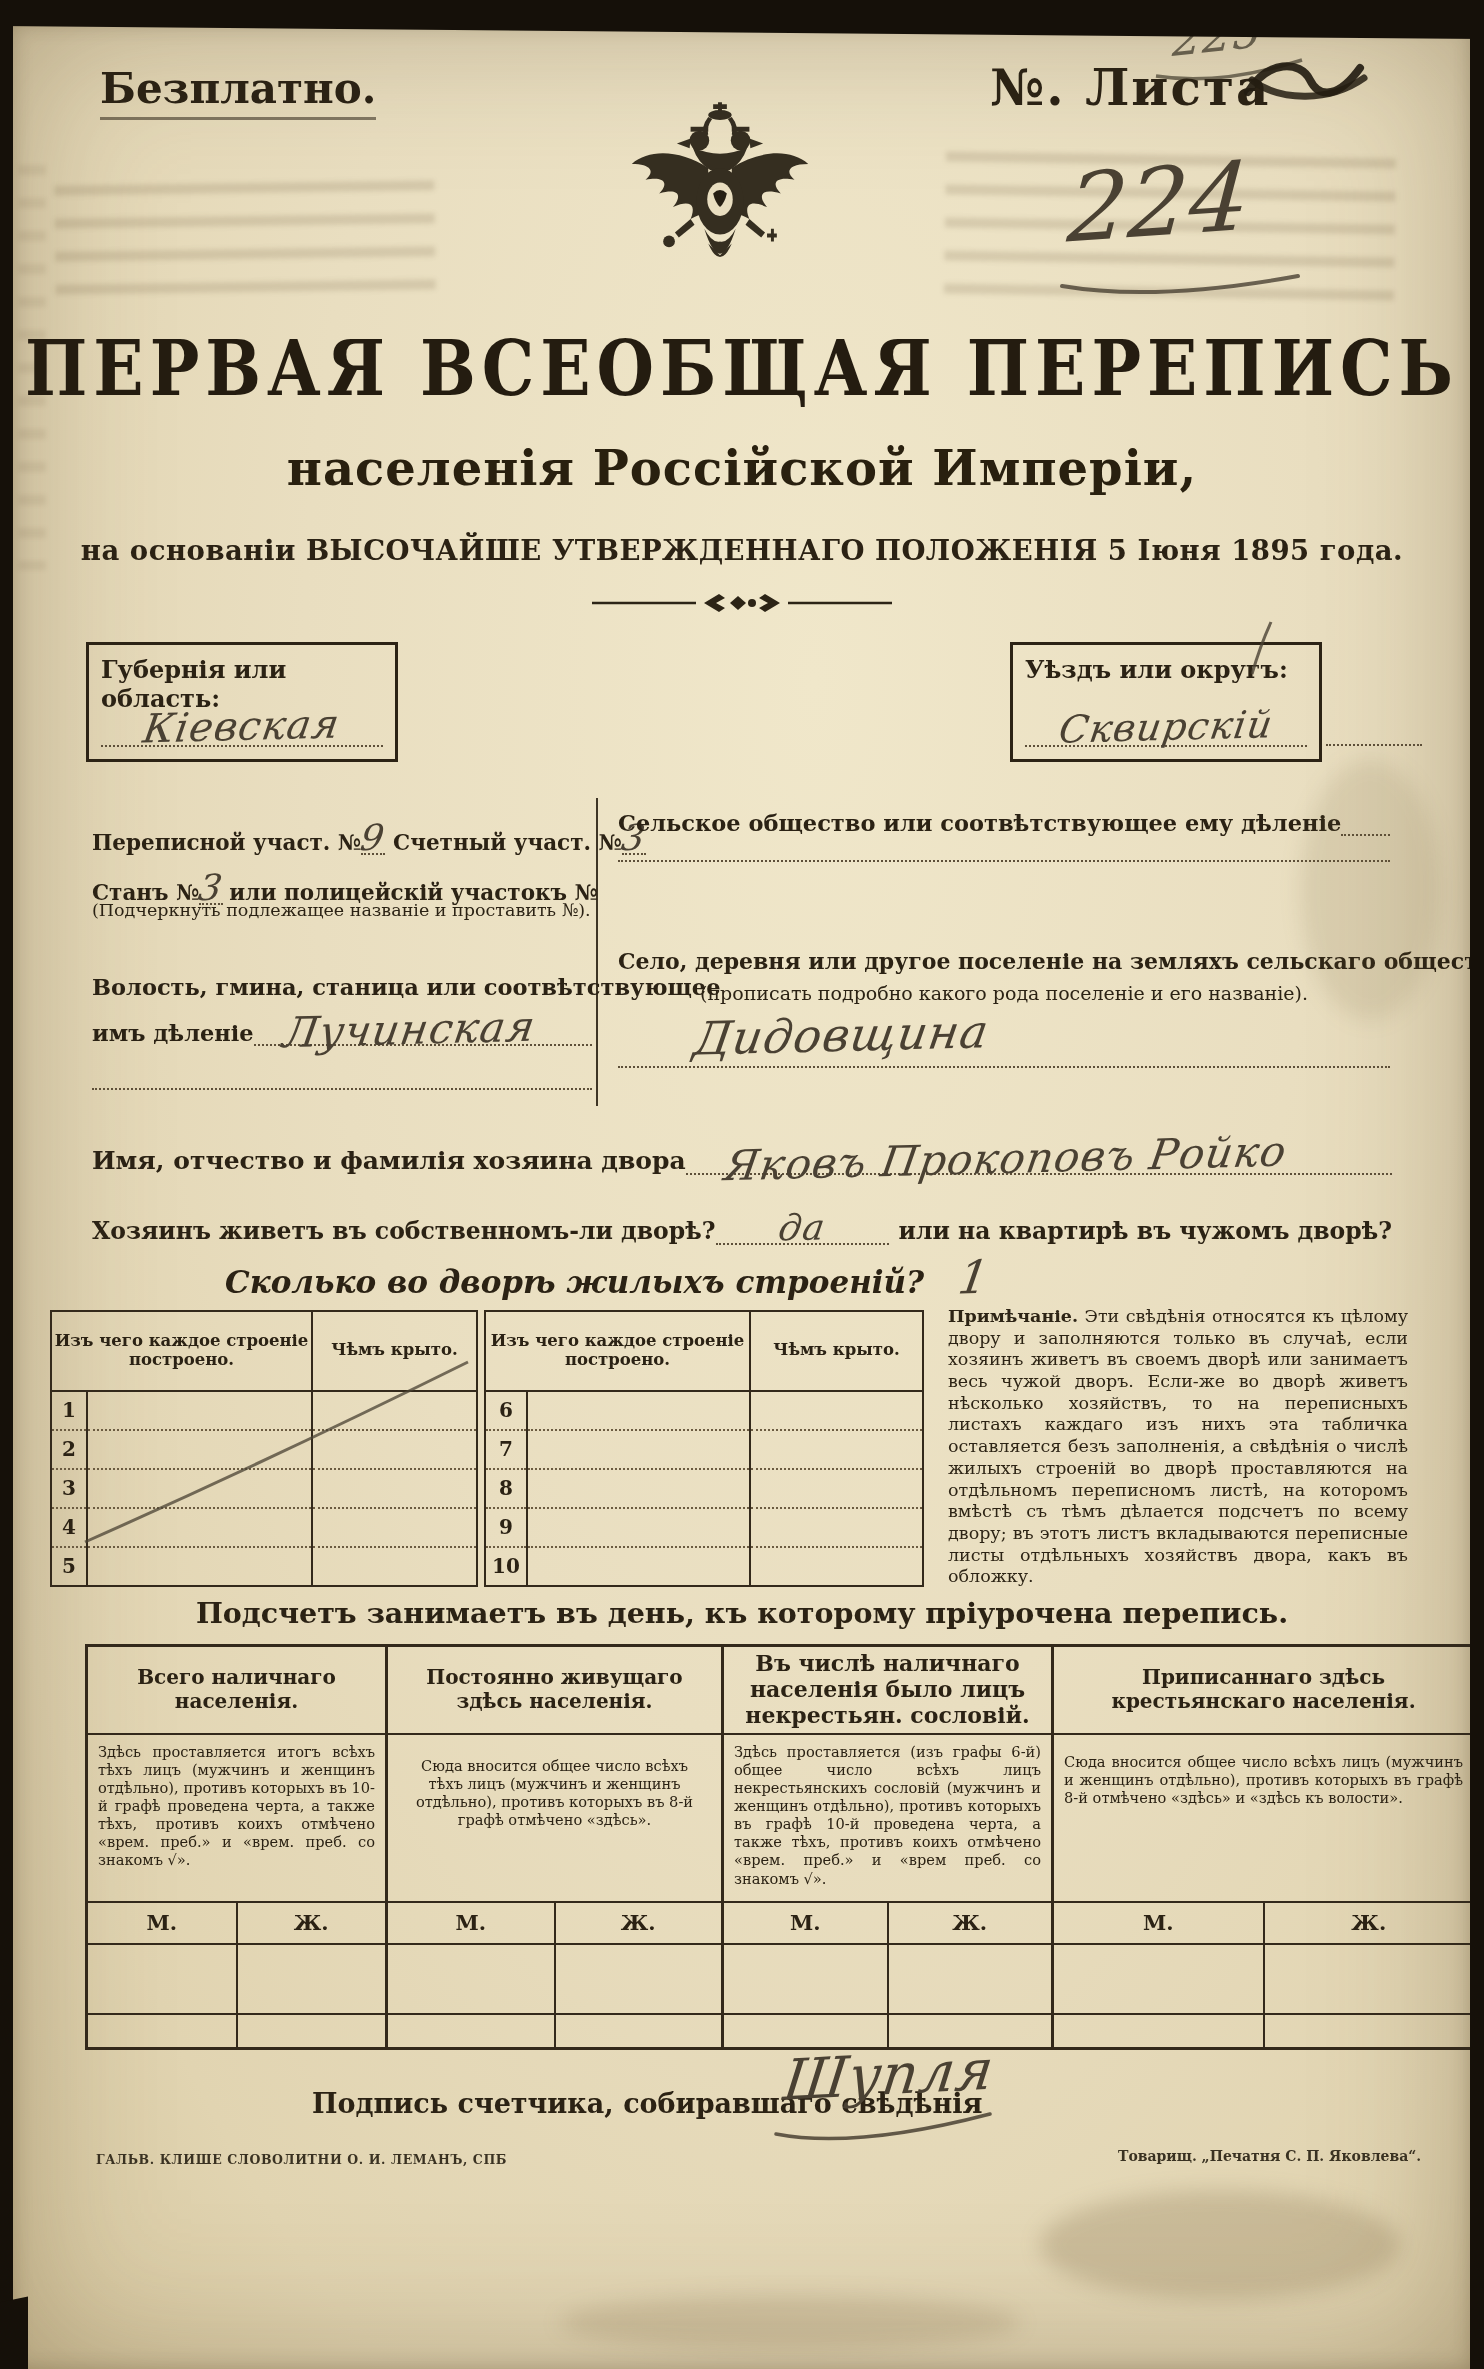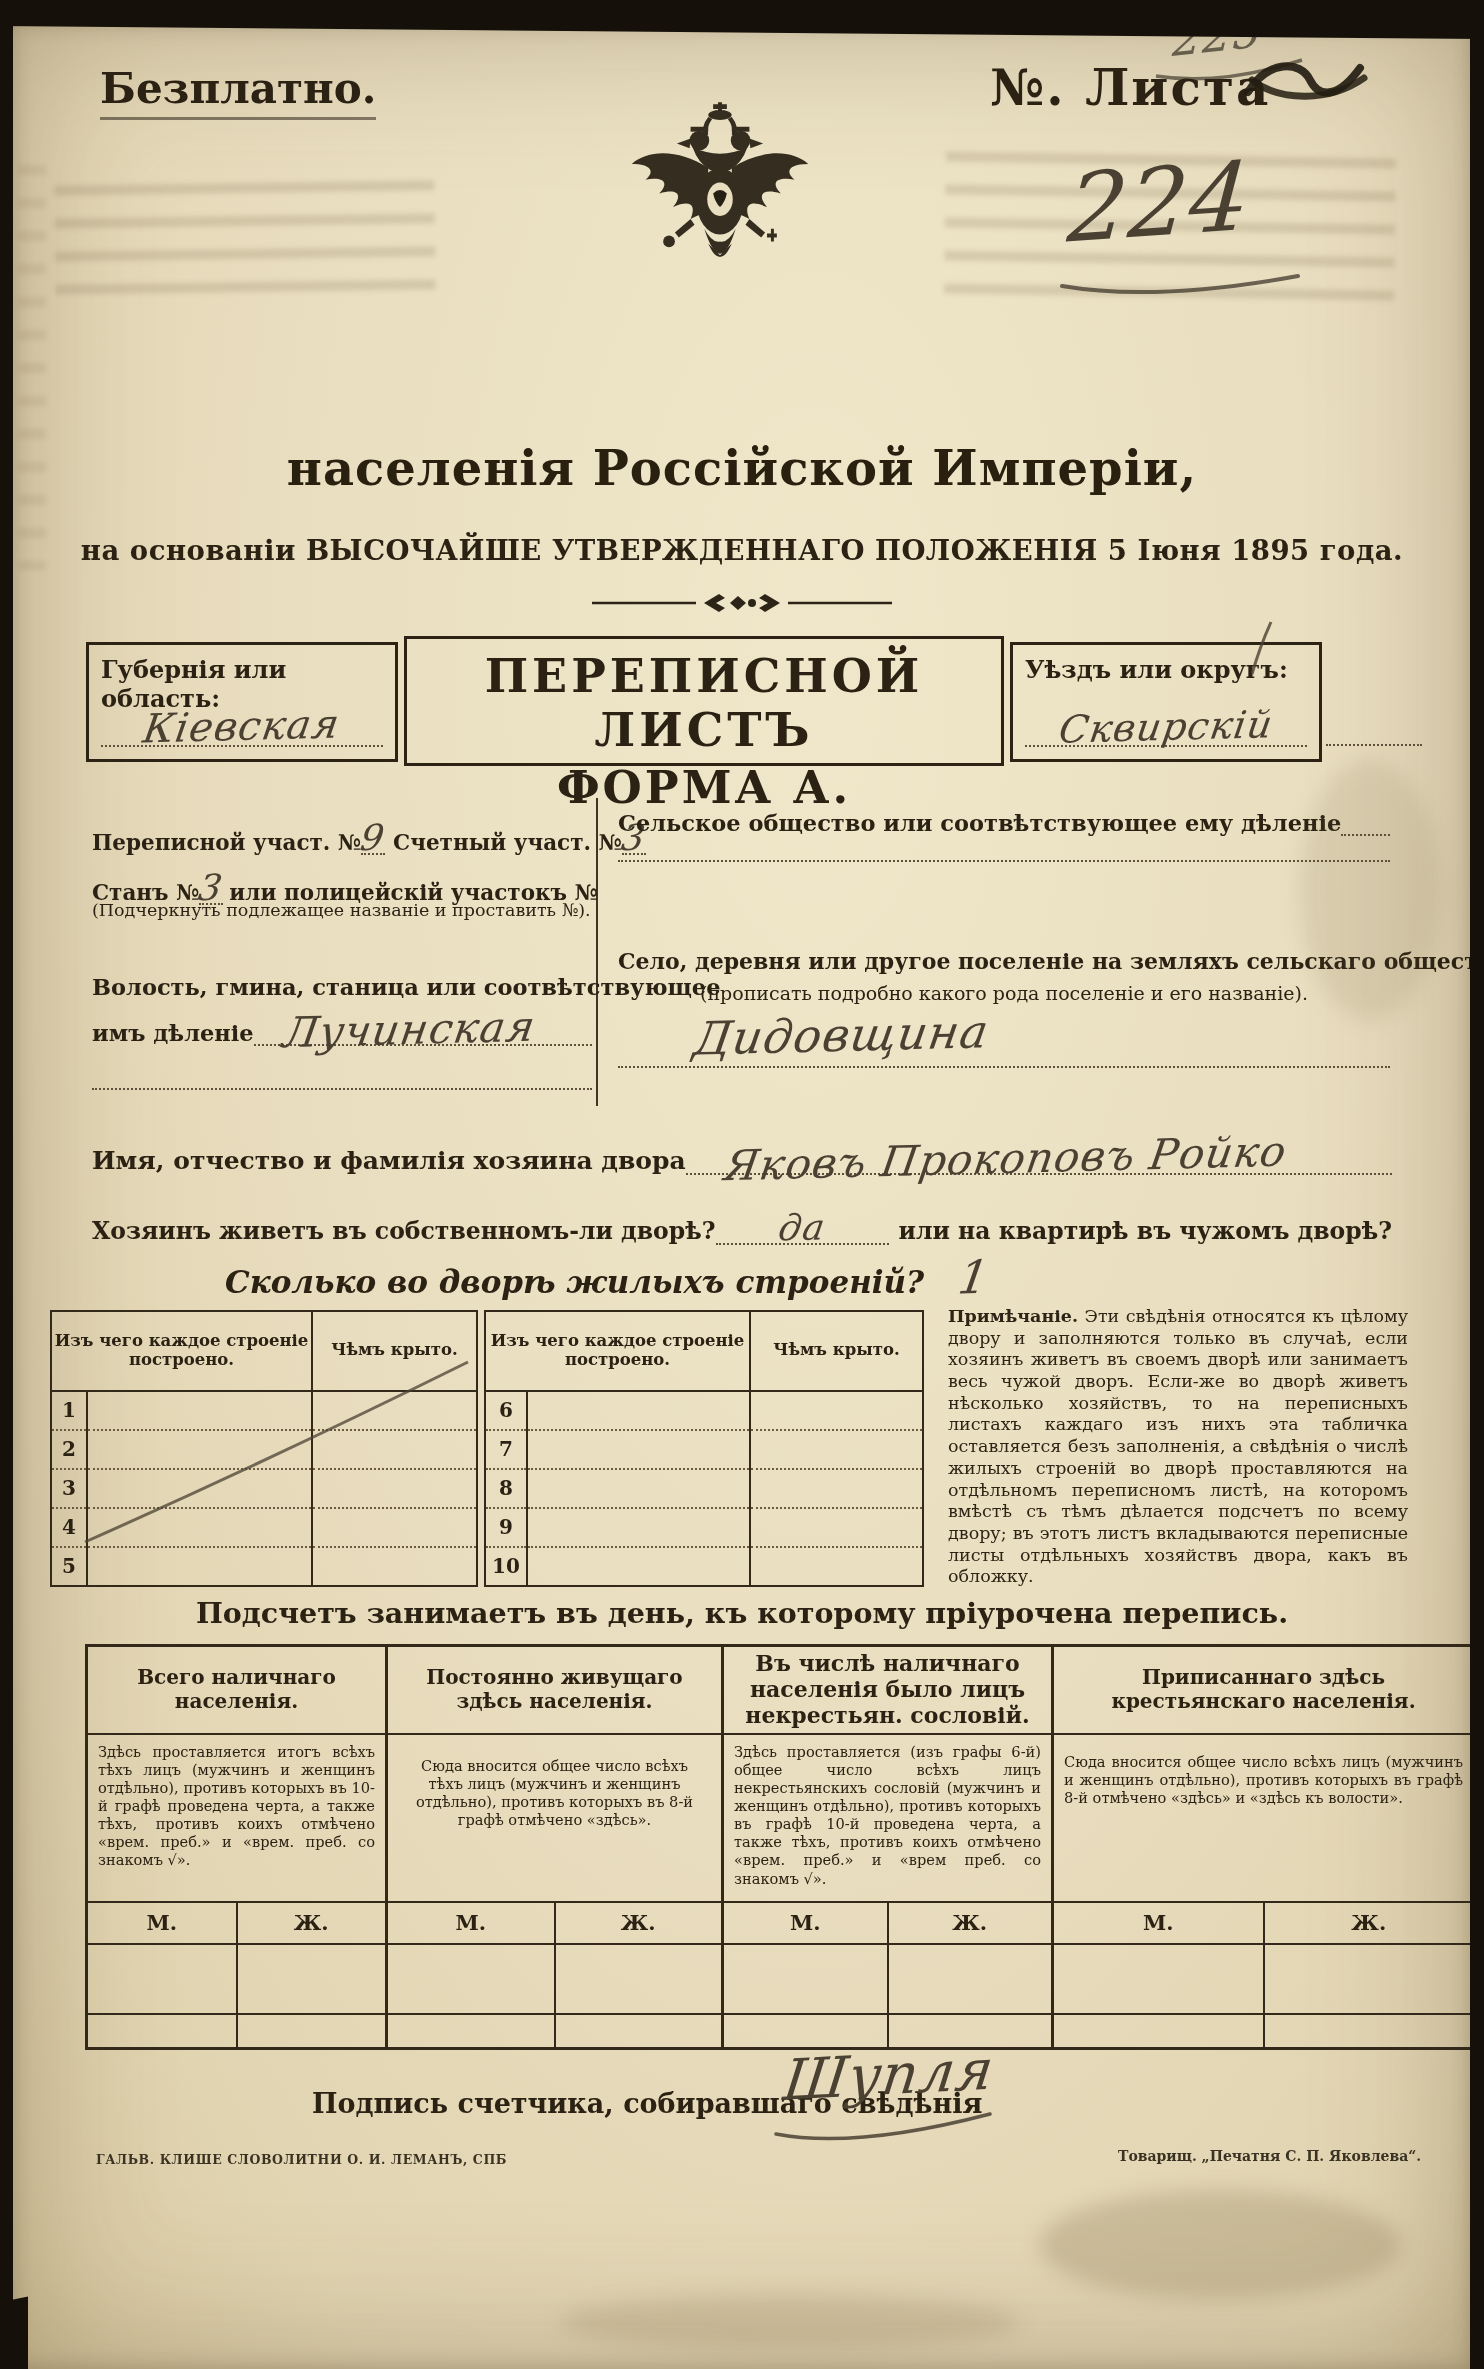--- a/index.html
+++ b/index.html
@@ -107,20 +107,23 @@
       <path d="M88 144 Q100 172 112 144 L100 156 Z"></path>
       <path d="M70 119 l-16 14 4 5 16 -13 z"></path>
       <path d="M130 119 l16 14 -4 5 -16 -13 z"></path>
       <circle cx="48" cy="142" r="6"></circle>
       <path d="M148 134 h10 v4 h-10 z M152 129 h3 v13 h-3 z"></path>
     </g>
     <ellipse cx="100" cy="99" rx="13" ry="17" fill="#e9dec0"></ellipse>
     <path d="M93 93 q7 -7 14 0 q-2 9 -7 14 q-5 -5 -7 -14 z" fill="#261f13"></path>
   </svg>
 
+  <div class="abs center" style="top:330px;">
+    <span style="display:inline-block;font-size:66px;font-weight:bold;letter-spacing:6px;transform:scaleY(1.15);color:#241c10;">ПЕРВАЯ ВСЕОБЩАЯ ПЕРЕПИСЬ</span>
+  </div>
   <div class="abs center" style="top:440px;">
     <span style="font-size:48px;font-weight:600;letter-spacing:1px;color:#29200f;">населенія Россійской Имперіи,</span>
   </div>
   <div class="abs center" style="top:534px;">
     <span style="font-size:27.5px;font-weight:bold;letter-spacing:.5px;">на основаніи ВЫСОЧАЙШЕ УТВЕРЖДЕННАГО ПОЛОЖЕНІЯ 5 Іюня 1895 года.</span>
   </div>
 
   <svg class="abs" style="left:592px;top:590px;" width="300" height="26" viewBox="0 0 300 26">
     <path d="M0 13 H104" stroke="#2c2416" stroke-width="2.5"></path>
     <path d="M196 13 H300" stroke="#2c2416" stroke-width="2.5"></path>
@@ -130,24 +133,20 @@
     <circle cx="160" cy="13" r="4" fill="#2c2416"></circle>
   </svg>
 
   <div class="box" style="left:86px;top:642px;width:312px;height:120px;">
     <div class="box-label">Губернія или область:</div>
     <div class="vline">
       <span class="hw" style="font-size:40px;">Кіевская</span>
     </div>
   </div>
 
-  <div class="box formbox" style="left:404px;top:636px;width:600px;height:130px;">
-    <div class="l1">ПЕРЕПИСНОЙ ЛИСТЪ</div>
-    <div class="l2">ФОРМА А.</div>
-  </div>
 
   <div class="box" style="left:1010px;top:642px;width:312px;height:120px;">
     <div class="box-label">Уѣздъ или округъ:</div>
     <div class="vline">
       <span class="hw" style="font-size:38px;">Сквирскій</span>
     </div>
   </div>
   <svg class="abs" style="left:1246px;top:616px;" width="30" height="64" viewBox="0 0 30 64">
     <path d="M6 58 Q14 30 25 6" stroke="#4a4133" stroke-width="3" fill="none" opacity=".8"></path>
   </svg>

